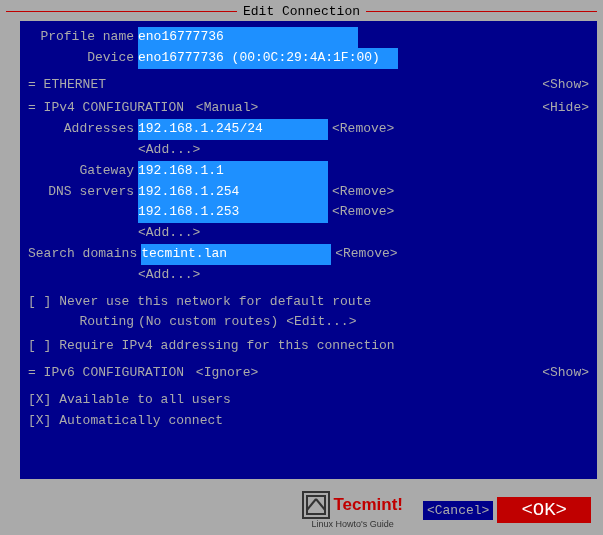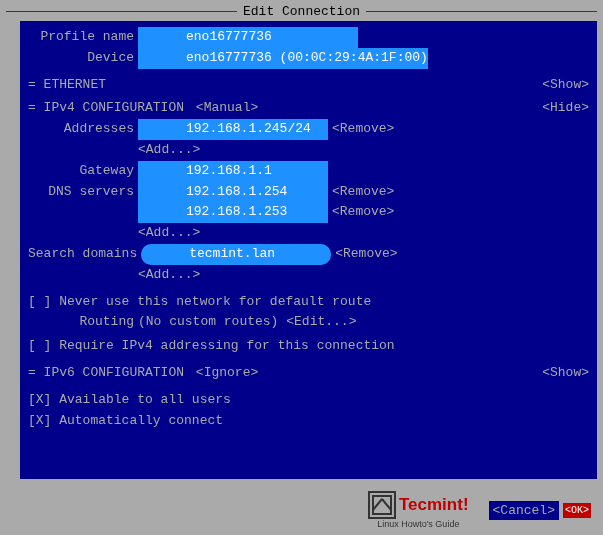--- a/index.html
+++ b/index.html
@@ -41,21 +41,20 @@
       margin: 0 6px 6px 20px;
       padding: 6px 8px;
       overflow: hidden;
       position: relative;
     }
     .highlight-selected {
       background: #1e90ff;
       color: #ffffff;
       display: inline-block;
       min-width: 200px;
-      padding-left: 48px;
     }
     .btn-remove {
       color: #aaaaaa;
       margin-left: 4px;
     }
     .field-row {
       display: flex;
       line-height: 1.6;
     }
     .field-label {
@@ -117,22 +116,22 @@
       font-family: 'Courier New', monospace;
       font-size: 13px;
       padding: 2px 4px;
       cursor: pointer;
     }
     .btn-ok {
       color: #ffffff;
       background: #c00000;
       border: none;
       font-family: 'Courier New', monospace;
-      font-size: 10px;
-      padding: 2px 2px;
+      font-size: 19px;
+      padding: 2px 24px;
       cursor: pointer;
       margin-left: 4px;
     }
   </style>
 </head>
 <body>
 
 <div class="window">
 
   <div class="title-bar">
@@ -195,21 +194,21 @@
       <span class="highlight-selected" style="min-width:190px;">192.168.1.253</span>
       <span class="btn-remove" style="margin-left:4px;">&lt;Remove&gt;</span>
     </div>
     <div class="field-row">
       <span class="field-label"></span>
       <span>&lt;Add...&gt;</span>
     </div>
 
     <div class="field-row">
       <span class="field-label">Search domains</span>
-      <span class="highlight-selected" style="min-width:190px;border-radius:10px;">tecmint.lan</span>
+      <span class="highlight-selected" style="min-width:190px;">tecmint.lan</span>
       <span class="btn-remove" style="margin-left:4px;">&lt;Remove&gt;</span>
     </div>
     <div class="field-row">
       <span class="field-label"></span>
       <span>&lt;Add...&gt;</span>
     </div>
 
     <div class="spacer"></div>
 
     <div class="field-row">

